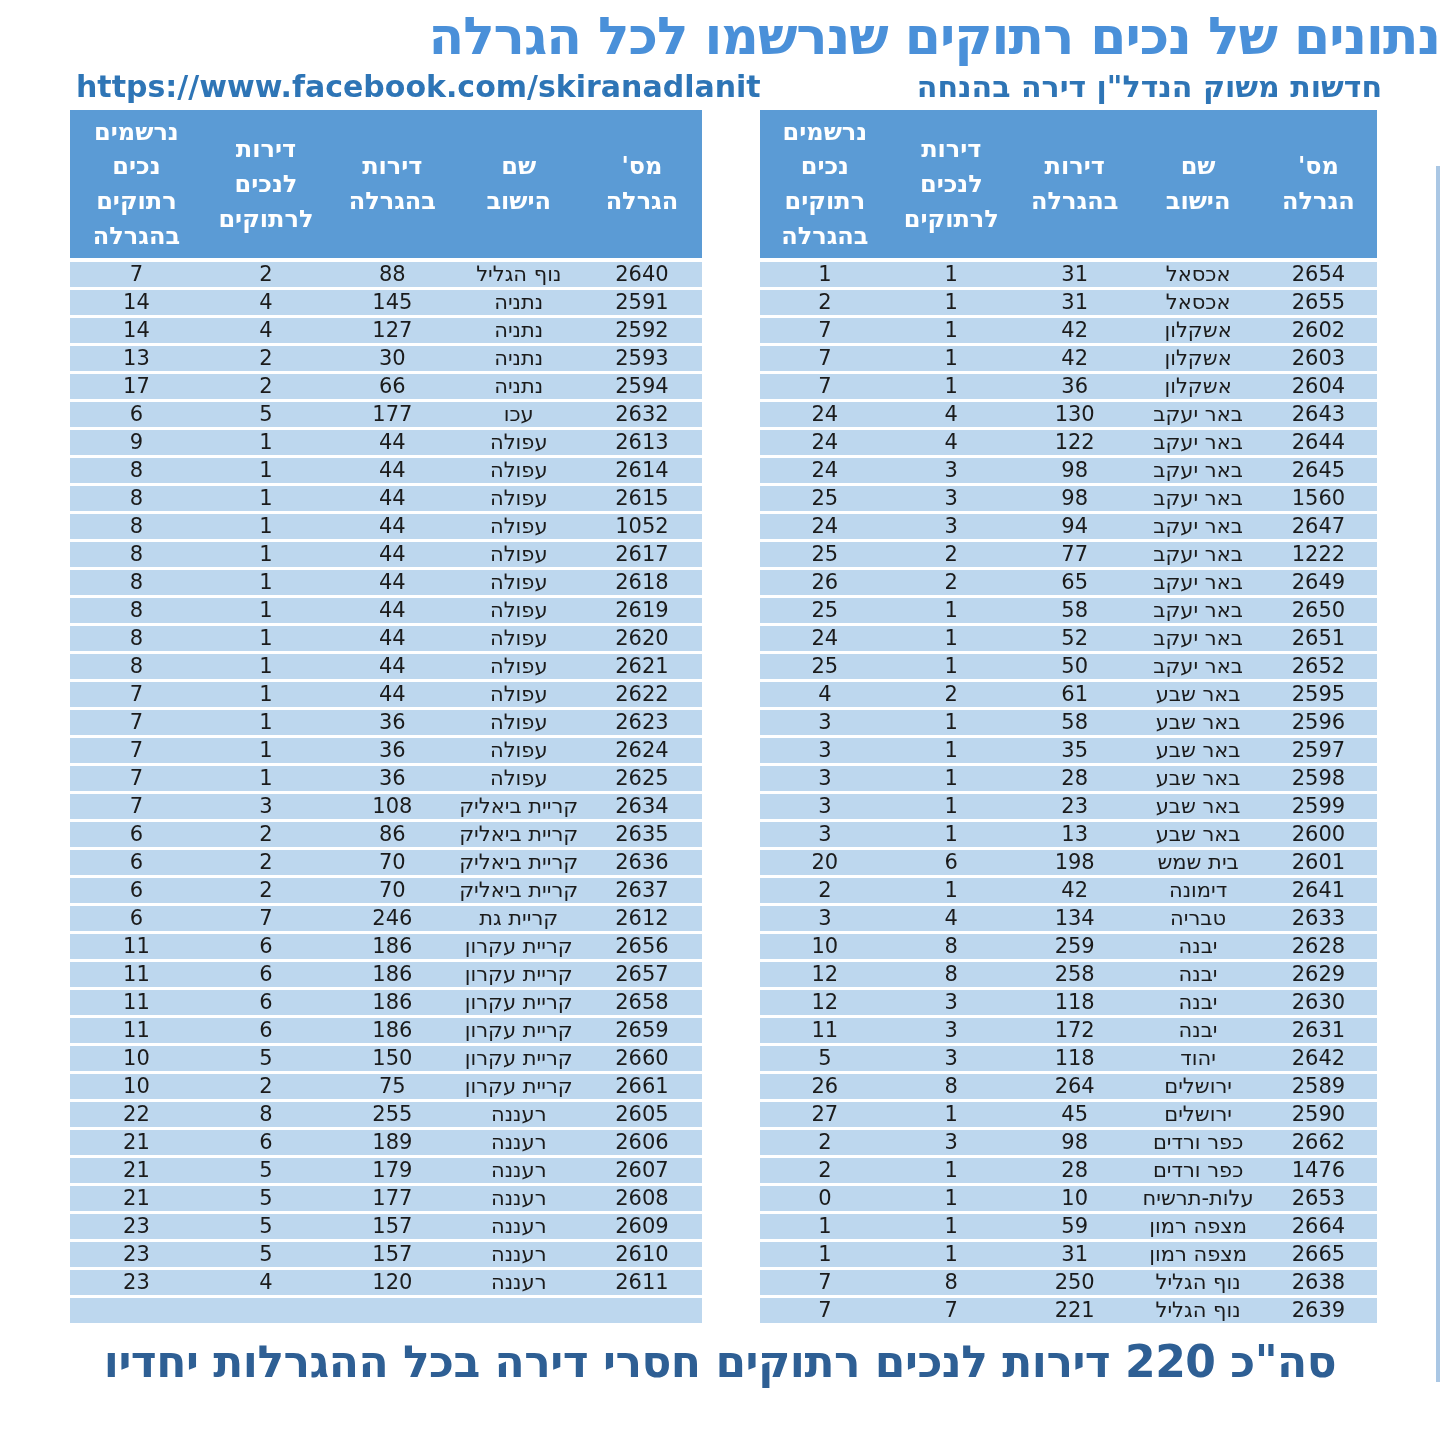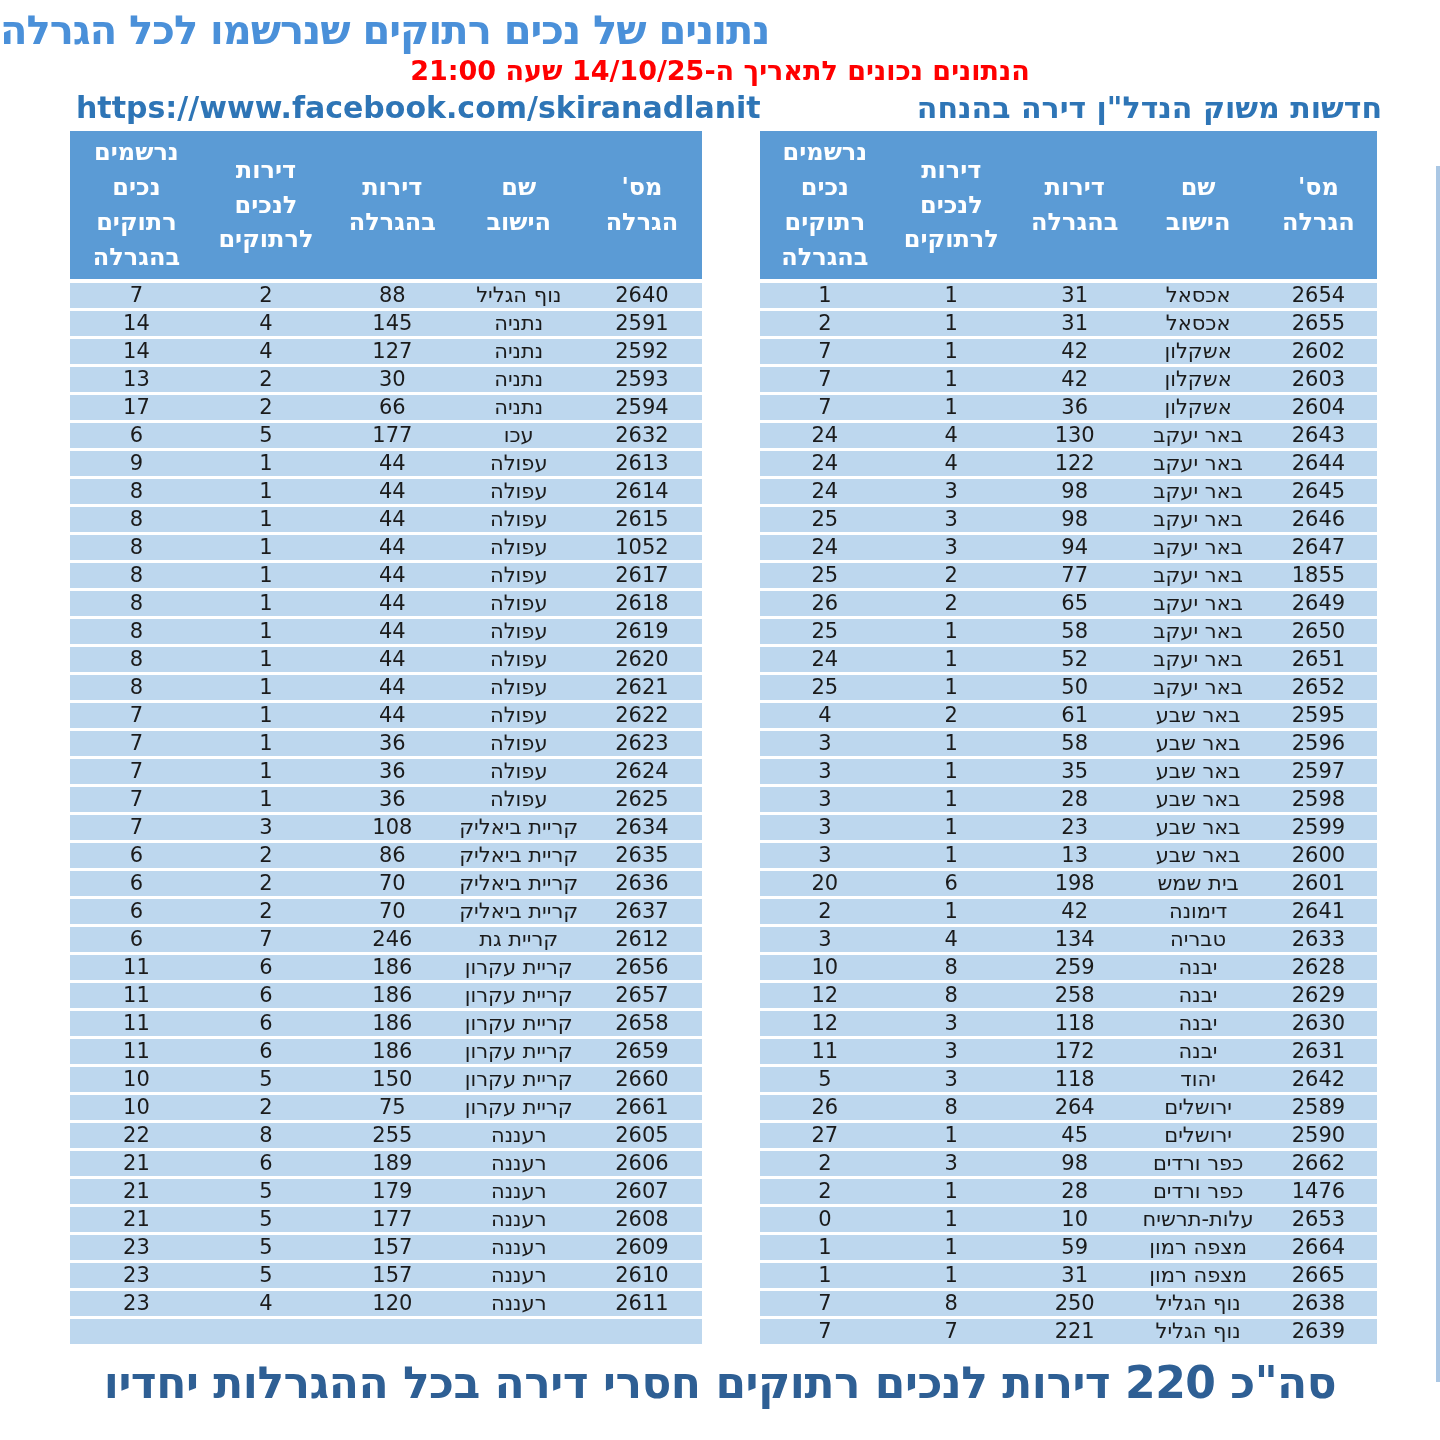--- a/index.html
+++ b/index.html
@@ -6,22 +6,22 @@
   .page{
     position:relative;
     width:1440px;height:1440px;
     overflow:hidden;
     background:#fff;
     direction:rtl;
     font-family:"DejaVu Sans","Liberation Sans",sans-serif;
   }
   .title{
     margin-top:8px;
-    text-align:left;
-    font-size:40px;
+    text-align:right;
+    font-size:52px;
     font-weight:bold;
     letter-spacing:-1px;
     color:var(--title_blue);
     line-height:1.1;
   }
   .subtitle{
     margin-top:3px;
     text-align:center;
     font-size:27px;
     font-weight:bold;
@@ -96,21 +96,20 @@
     background:#aac7e4;
   }
 </style>
 </head>
 <body>
 
 <div class="page">
 
   <div class="title">נתונים של נכים רתוקים שנרשמו לכל הגרלה</div>
 
-  <div class="subtitle">הנתונים נכונים לתאריך ה-14/10/25 שעה 21:00</div>
 
   <div class="links-row">
     <a href="#" dir="ltr">https://www.facebook.com/skiranadlanit</a>
     <div dir="rtl">חדשות משוק הנדל"ן דירה בהנחה</div>
   </div>
 
   <div class="tables">
     <section class="ltable left-table">
       <header class="thead">
           <div class="hcell">מס'
@@ -506,37 +505,37 @@
 
   <div class="trow">
     <div class="cell">2645</div>
     <div class="cell">באר יעקב</div>
     <div class="cell">98</div>
     <div class="cell">3</div>
     <div class="cell">24</div>
   </div>
 
   <div class="trow">
-    <div class="cell">2646</div>
+    <div class="cell">1560</div>
     <div class="cell">באר יעקב</div>
     <div class="cell">98</div>
     <div class="cell">3</div>
     <div class="cell">25</div>
   </div>
 
   <div class="trow">
     <div class="cell">2647</div>
     <div class="cell">באר יעקב</div>
     <div class="cell">94</div>
     <div class="cell">3</div>
     <div class="cell">24</div>
   </div>
 
   <div class="trow">
-    <div class="cell">1855</div>
+    <div class="cell">1222</div>
     <div class="cell">באר יעקב</div>
     <div class="cell">77</div>
     <div class="cell">2</div>
     <div class="cell">25</div>
   </div>
 
   <div class="trow">
     <div class="cell">2649</div>
     <div class="cell">באר יעקב</div>
     <div class="cell">65</div>

